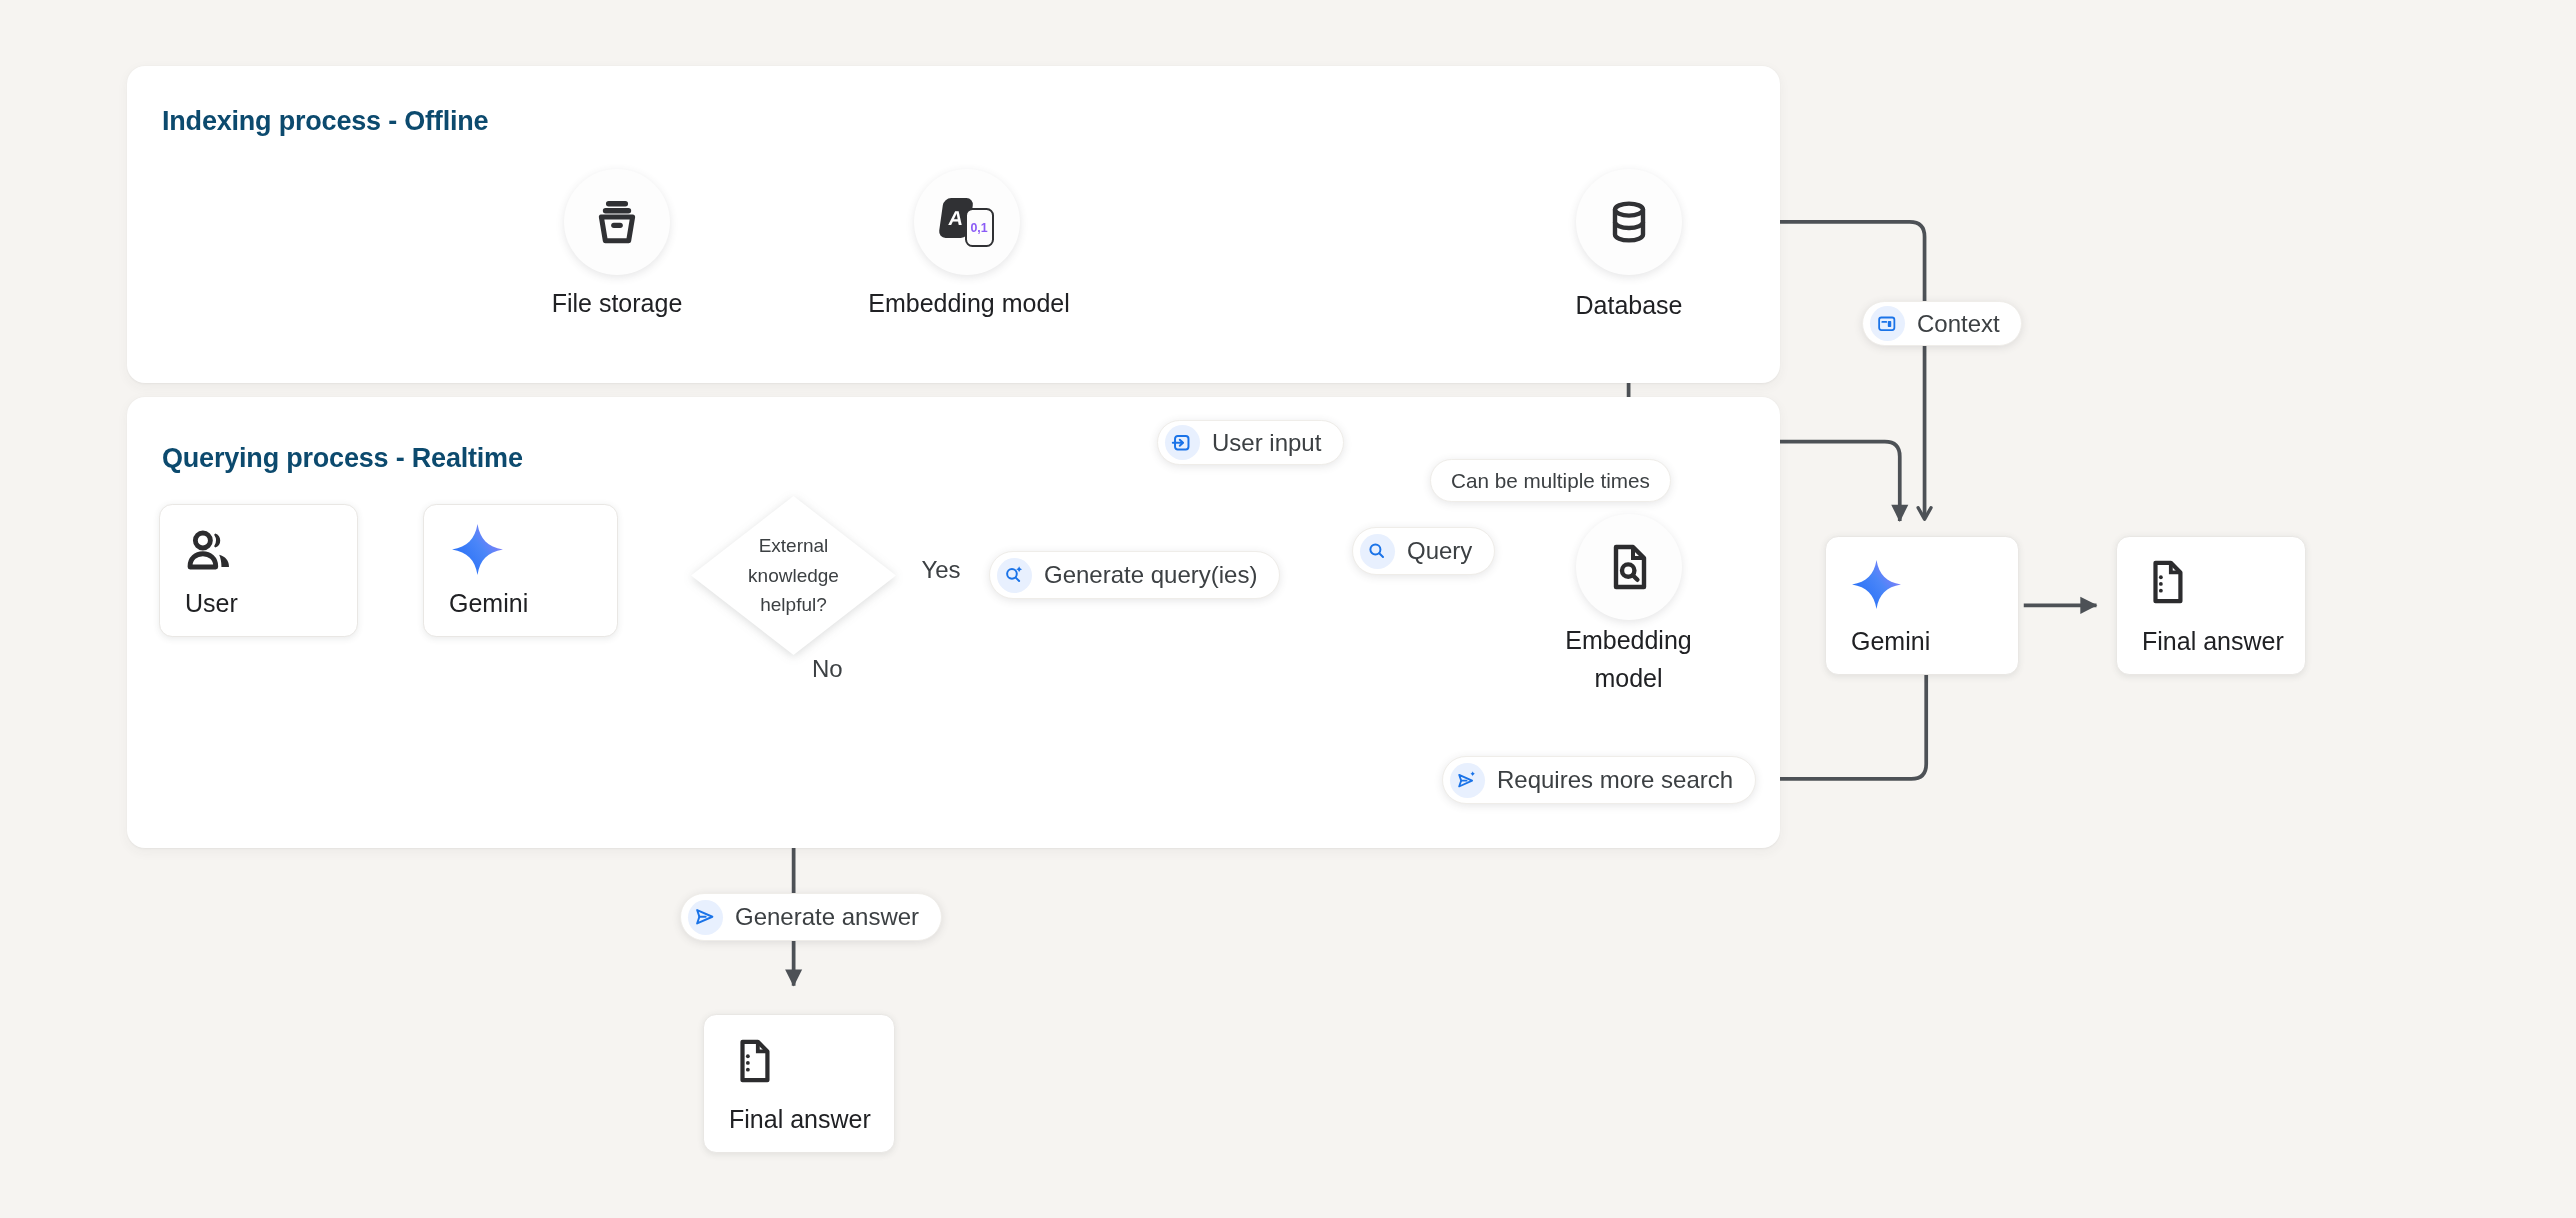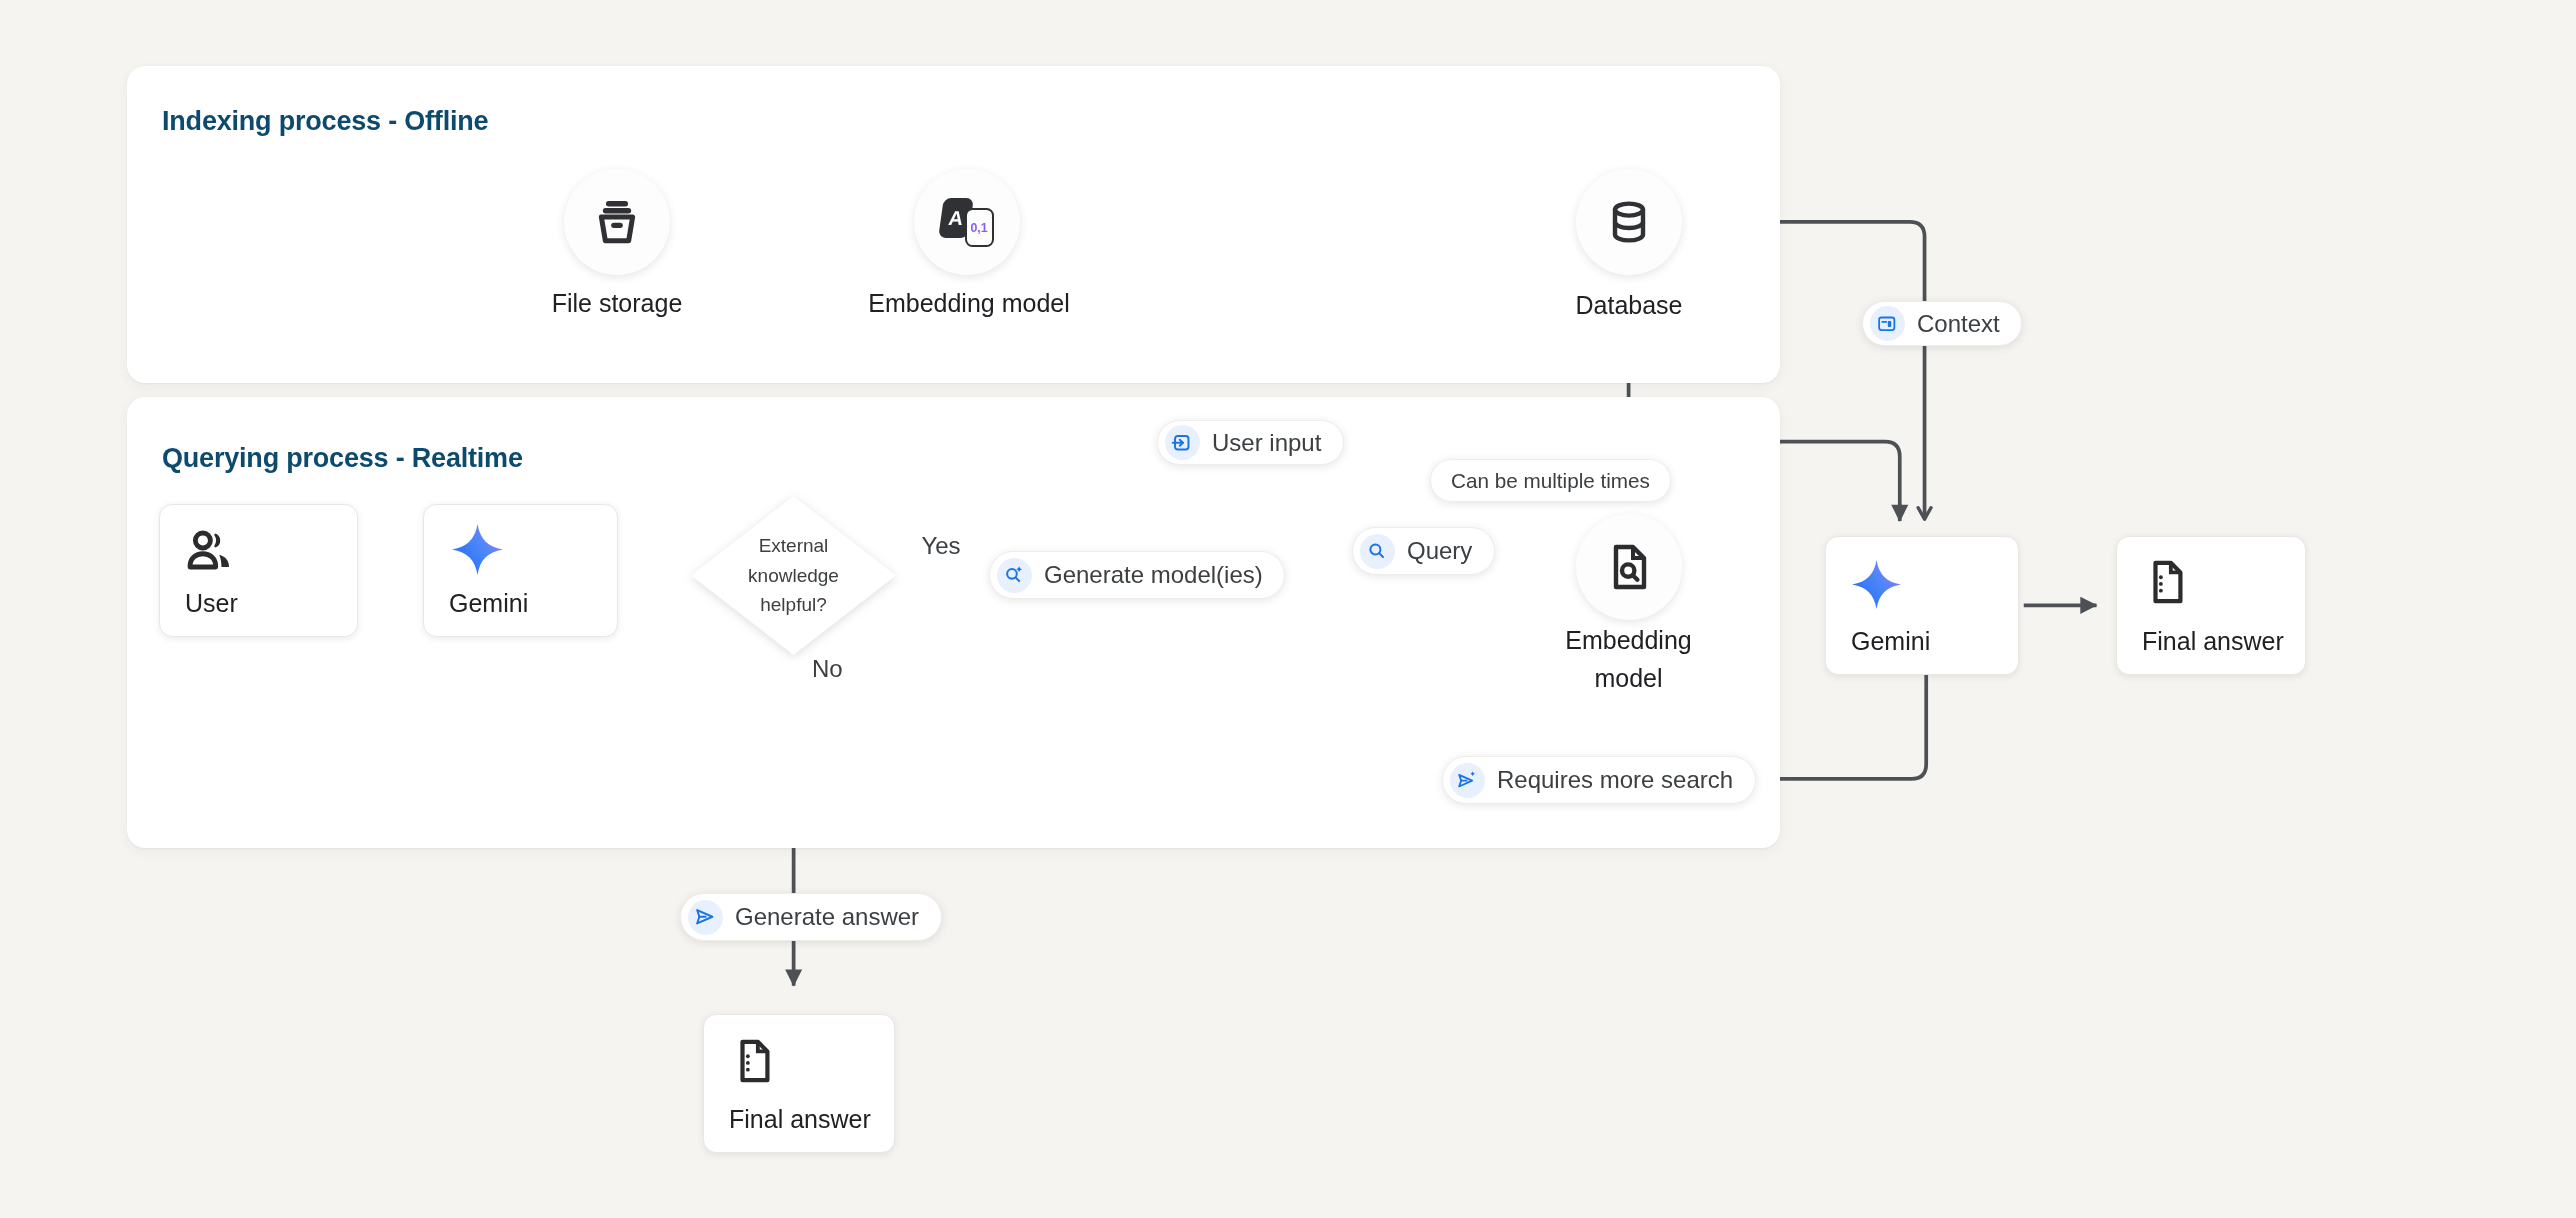--- a/index.html
+++ b/index.html
@@ -158,32 +158,32 @@
         </defs>
     </svg>
     <div class="label">Gemini</div>
   </div>
 
   <div class="diamond-wrap">
     <div class="diamond">
       <div class="q">External knowledge helpful?</div>
     </div>
   </div>
-  <div class="edge-label" style="left:904px;top:532px;width:74px;text-align:center;">Yes</div>
+  <div class="edge-label" style="left:904px;top:556px;width:74px;text-align:center;">Yes</div>
   <div class="edge-label" style="left:812px;top:655px;">No</div>
 
   <div class="pill" style="left:989px;top:551px;height:46px;">
     <span class="chip">
       <svg width="21.5" height="21.5" viewBox="0 0 24 24">
         <circle cx="10" cy="11" r="5.4" fill="none" stroke="#1a73e8" stroke-width="2.2"></circle>
         <path d="M14.2,15.2 L18,19" stroke="#1a73e8" stroke-width="2.2" stroke-linecap="round"></path>
         <path d="M18,2.6 c0.5,1.8 1.5,2.8 3.3,3.3 c-1.8,0.5 -2.8,1.5 -3.3,3.3 c-0.5,-1.8 -1.5,-2.8 -3.3,-3.3 c1.8,-0.5 2.8,-1.5 3.3,-3.3 Z" fill="#1a73e8"></path>
       </svg>
     </span>
-    <span>Generate model(ies)</span>
+    <span>Generate query(ies)</span>
   </div>
 
   <div class="pill" style="left:1157px;top:420px;height:43px;">
     <span class="chip">
       <svg width="21.5" height="21.5" viewBox="0 0 24 24">
         <rect x="4.5" y="4.5" width="15" height="15" rx="3" fill="none" stroke="#1a73e8" stroke-width="2.2"></rect>
         <path d="M2,12 H13" stroke="#1a73e8" stroke-width="2.2" stroke-linecap="round"></path>
         <path d="M9.8,8.6 L13.4,12 L9.8,15.4" fill="none" stroke="#1a73e8" stroke-width="2.2" stroke-linecap="round" stroke-linejoin="round"></path>
       </svg>
     </span>

